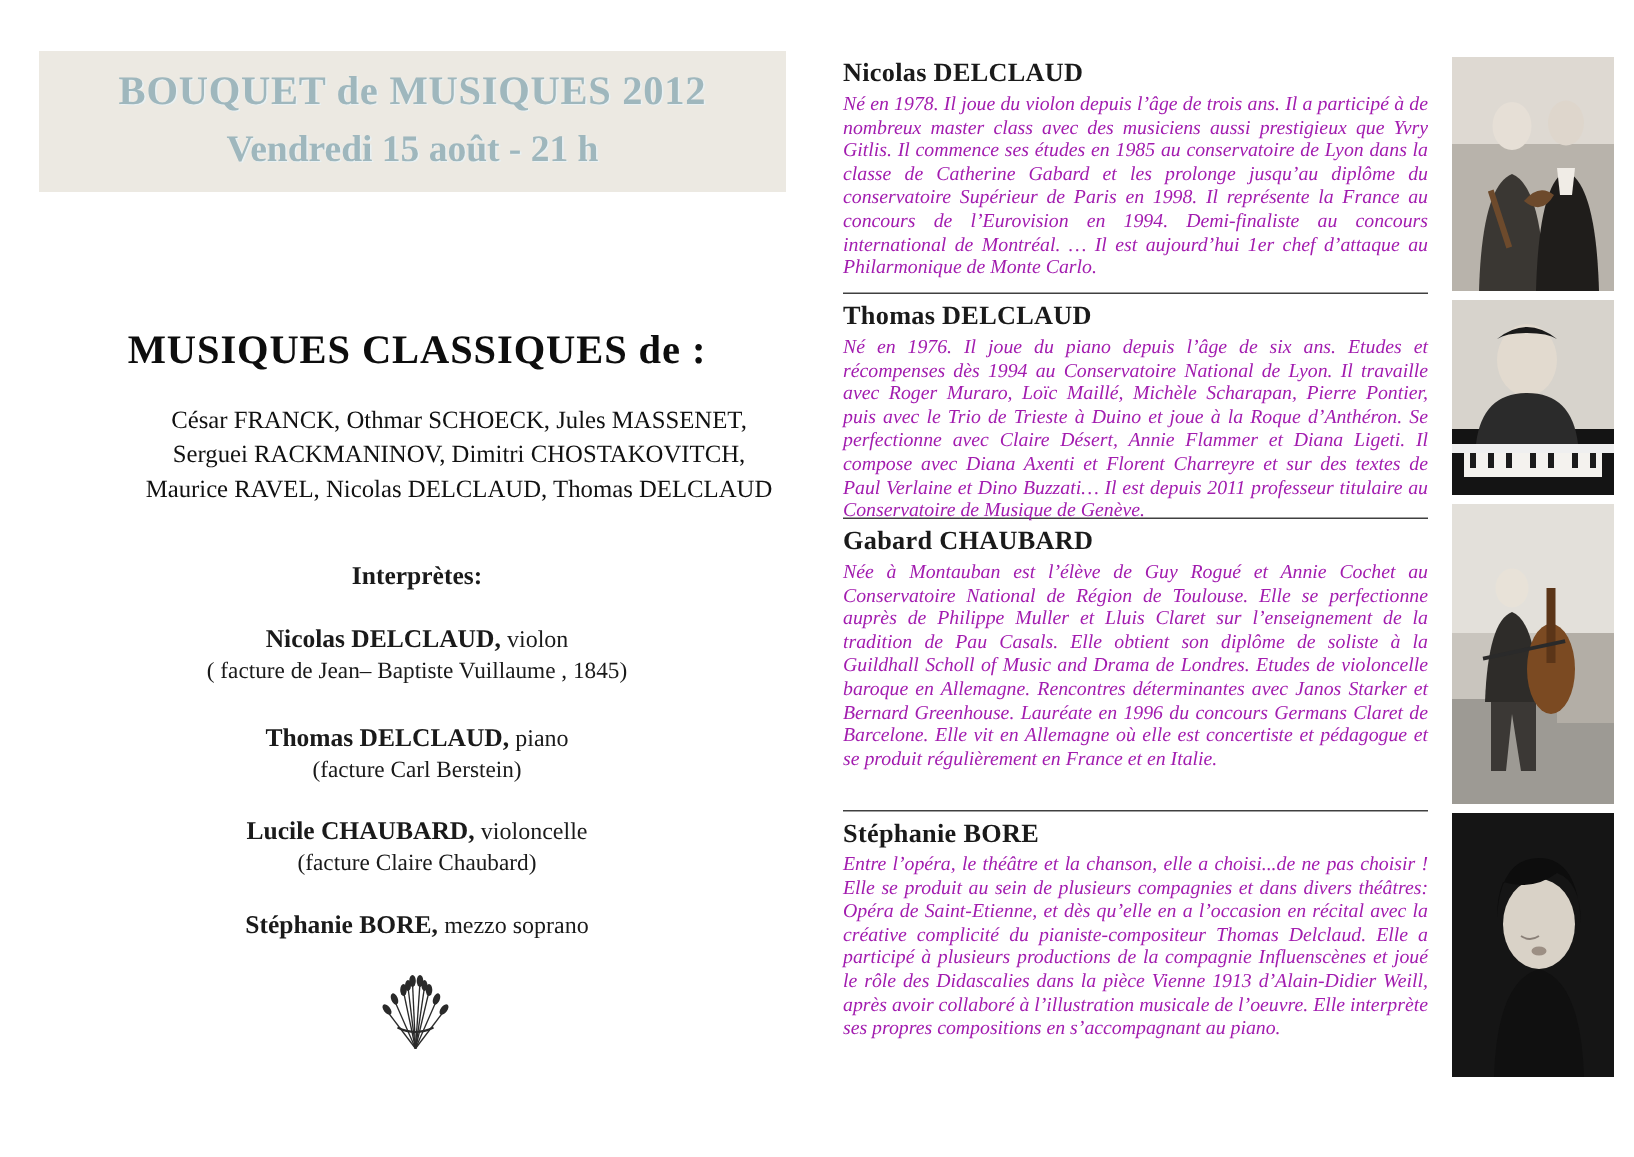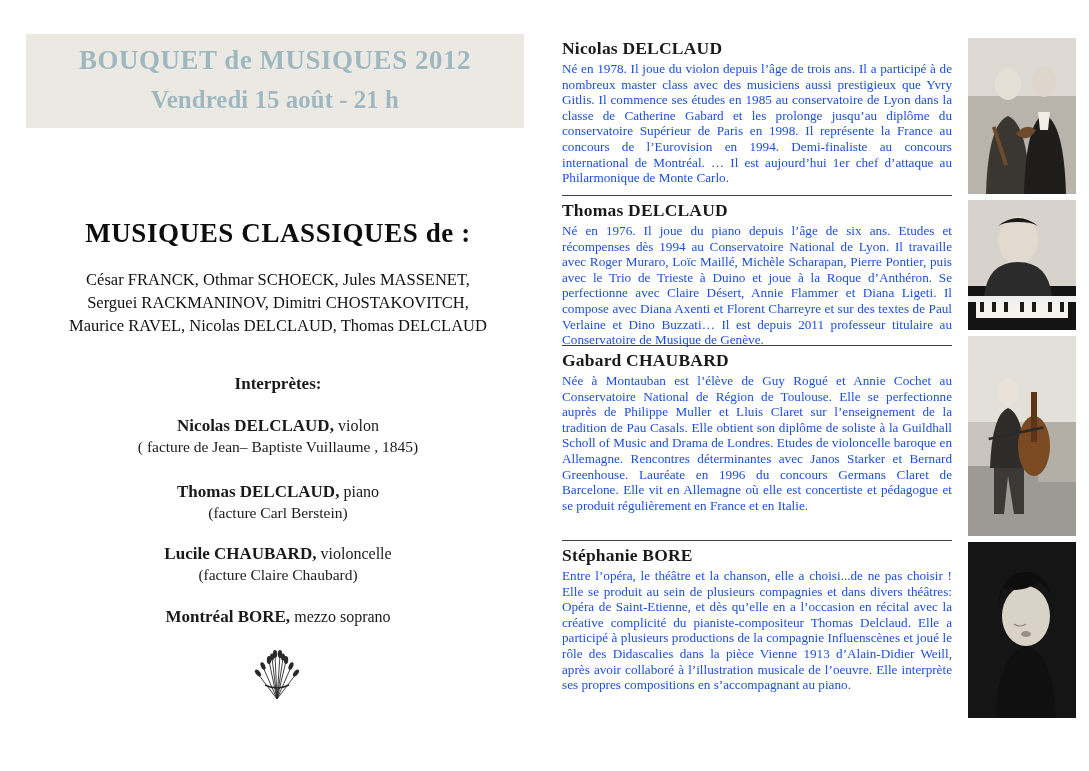--- a/index.html
+++ b/index.html
@@ -75,20 +75,21 @@
   }
   .composers {
     position: absolute;
     left: 0;
     top: 268px;
     width: 556px;
     text-align: center;
     font-size: 16.5px;
     line-height: 23px;
     color: #111;
+    padding-left: 28px;
   }
   .interpretes-head {
     position: absolute;
     left: 0;
     top: 374px;
     width: 556px;
     text-align: center;
     font-size: 17px;
     font-weight: bold;
   }
@@ -141,21 +142,22 @@
   .bio-name {
     font-size: 17.5px;
     font-weight: bold;
     margin-bottom: 2px;
     letter-spacing: 0.2px;
   }
   .bio-text {
     font-size: 13.2px;
     line-height: 15.6px;
     text-align: justify;
-    color: #1d4ed8;
+    color: #a21caf;
+    font-style: italic;
   }
 
   .b1 { height: 152px; }
   .b2 { height: 140px; }
   .b3 { height: 185px; }
   .b4 { height: 160px; }
 
   
   .photos {
     position: absolute;
@@ -210,21 +212,21 @@
       <span class="sub">(facture Carl Berstein)</span>
     </div>
 
     <div class="performer p3">
       <span class="nm">Lucile CHAUBARD,</span>
       <span class="role">violoncelle</span>
       <span class="sub">(facture Claire Chaubard)</span>
     </div>
 
     <div class="performer p4">
-      <span class="nm">Montréal BORE,</span>
+      <span class="nm">Stéphanie BORE,</span>
       <span class="role">mezzo soprano</span>
     </div>
 
     <div class="bouquet-icon">
       <svg width="64" height="62" viewBox="0 0 64 62">
         <g stroke="#2a2a2a" stroke-width="0.9" fill="none">
           <path d="M32 58 L24 20"></path>
             <path d="M32 58 L30 14"></path>
             <path d="M32 58 L35 14"></path>
           <path d="M32 58 L41 20"></path>

